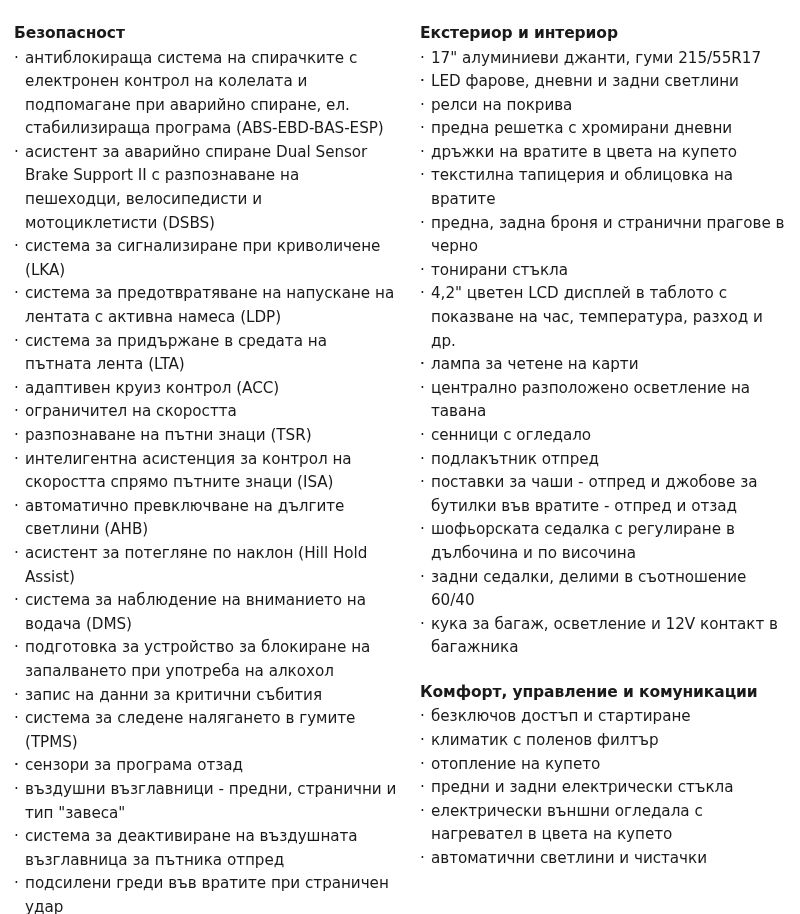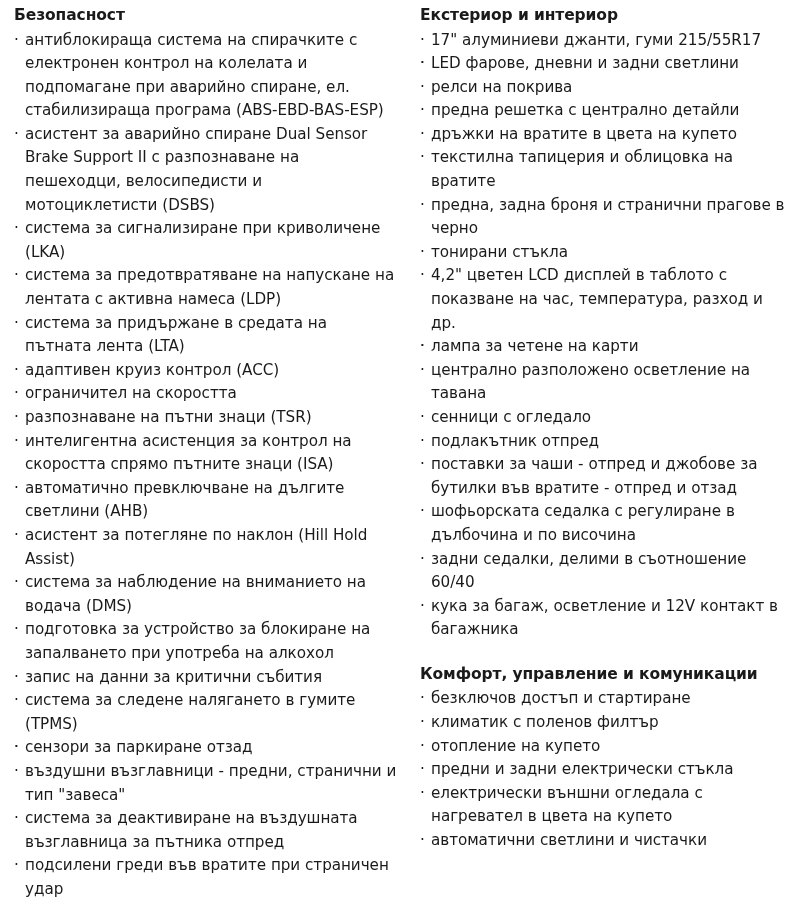--- a/index.html
+++ b/index.html
@@ -17,21 +17,21 @@
     -webkit-font-smoothing: antialiased;
   }
 
   .spec-sheet {
     display: flex;
     flex-direction: row;
     align-items: flex-start;
     width: 800px;
     height: 914px;
     box-sizing: border-box;
-    padding: 4px 8px 0 14px;
+    padding: 22px 8px 0 14px;
   }
 
   .spec-column {
     box-sizing: border-box;
   }
 
   .spec-column.left {
     width: 392px;
     padding-right: 8px;
   }
@@ -107,37 +107,37 @@
           <li class="feature-item"><span class="bullet">·</span><span class="text">ограничител на скоростта</span></li>
           <li class="feature-item"><span class="bullet">·</span><span class="text">разпознаване на пътни знаци (TSR)</span></li>
           <li class="feature-item"><span class="bullet">·</span><span class="text">интелигентна асистенция за контрол на скоростта спрямо пътните знаци (ISA)</span></li>
           <li class="feature-item"><span class="bullet">·</span><span class="text">автоматично превключване на дългите светлини (AHB)</span></li>
           <li class="feature-item"><span class="bullet">·</span><span class="text">асистент за потегляне по наклон (Hill Hold Assist)</span></li>
           <li class="feature-item"><span class="bullet">·</span><span class="text">система за наблюдение на вниманието на водача (DMS)</span></li>
           <li class="feature-item"><span class="bullet">·</span><span class="text">подготовка за устройство за блокиране на запалването при употреба на алкохол</span></li>
           <li class="feature-item"><span class="bullet">·</span><span class="text">запис на данни за критични събития</span></li>
           <li class="feature-item"><span class="bullet">·</span><span class="text">система за следене налягането в гумите (TPMS)</span></li>
           <li class="feature-item"><span class="bullet">·</span></li>
-          <li class="feature-item"><span class="bullet">·</span><span class="text">сензори за паркиране отзад</span></li>
+          <li class="feature-item"><span class="bullet">·</span><span class="text">сензори за програма отзад</span></li>
           <li class="feature-item"><span class="bullet">·</span><span class="text">въздушни възглавници - предни,  странични и тип "завеса"</span></li>
           <li class="feature-item"><span class="bullet">·</span><span class="text">система за деактивиране на въздушната възглавница за пътника отпред</span></li>
           <li class="feature-item"><span class="bullet">·</span><span class="text">подсилени греди във вратите при страничен удар</span></li>
         </ul>
       </div>
     </div>
 
   <div class="spec-column right" id="col-right">
       <div class="section">
         <div class="section-heading">Екстериор и интериор</div>
         <ul class="feature-list">
           <li class="feature-item"><span class="bullet">·</span><span class="text">17" алуминиеви джанти, гуми 215/55R17</span></li>
           <li class="feature-item"><span class="bullet">·</span></li>
           <li class="feature-item"><span class="bullet">·</span><span class="text">LED фарове, дневни и задни светлини</span></li>
           <li class="feature-item"><span class="bullet">·</span><span class="text">релси на покрива</span></li>
-          <li class="feature-item"><span class="bullet">·</span><span class="text">предна решетка с централно детайли</span></li>
+          <li class="feature-item"><span class="bullet">·</span><span class="text">предна решетка с хромирани дневни</span></li>
           <li class="feature-item"><span class="bullet">·</span><span class="text">дръжки на вратите в цвета на купето</span></li>
           <li class="feature-item"><span class="bullet">·</span><span class="text">текстилна тапицерия и облицовка на вратите</span></li>
           <li class="feature-item"><span class="bullet">·</span><span class="text">предна, задна броня и странични прагове в черно</span></li>
           <li class="feature-item"><span class="bullet">·</span><span class="text">тонирани стъкла</span></li>
           <li class="feature-item"><span class="bullet">·</span><span class="text">4,2" цветен LCD дисплей в таблото с показване на час, температура, разход и др.</span></li>
           <li class="feature-item"><span class="bullet">·</span></li>
           <li class="feature-item"><span class="bullet">·</span><span class="text">лампа за четене на карти</span></li>
           <li class="feature-item"><span class="bullet">·</span><span class="text">централно разположено осветление на тавана</span></li>
           <li class="feature-item"><span class="bullet">·</span><span class="text">сенници с огледало</span></li>
           <li class="feature-item"><span class="bullet">·</span><span class="text">подлакътник отпред</span></li>

